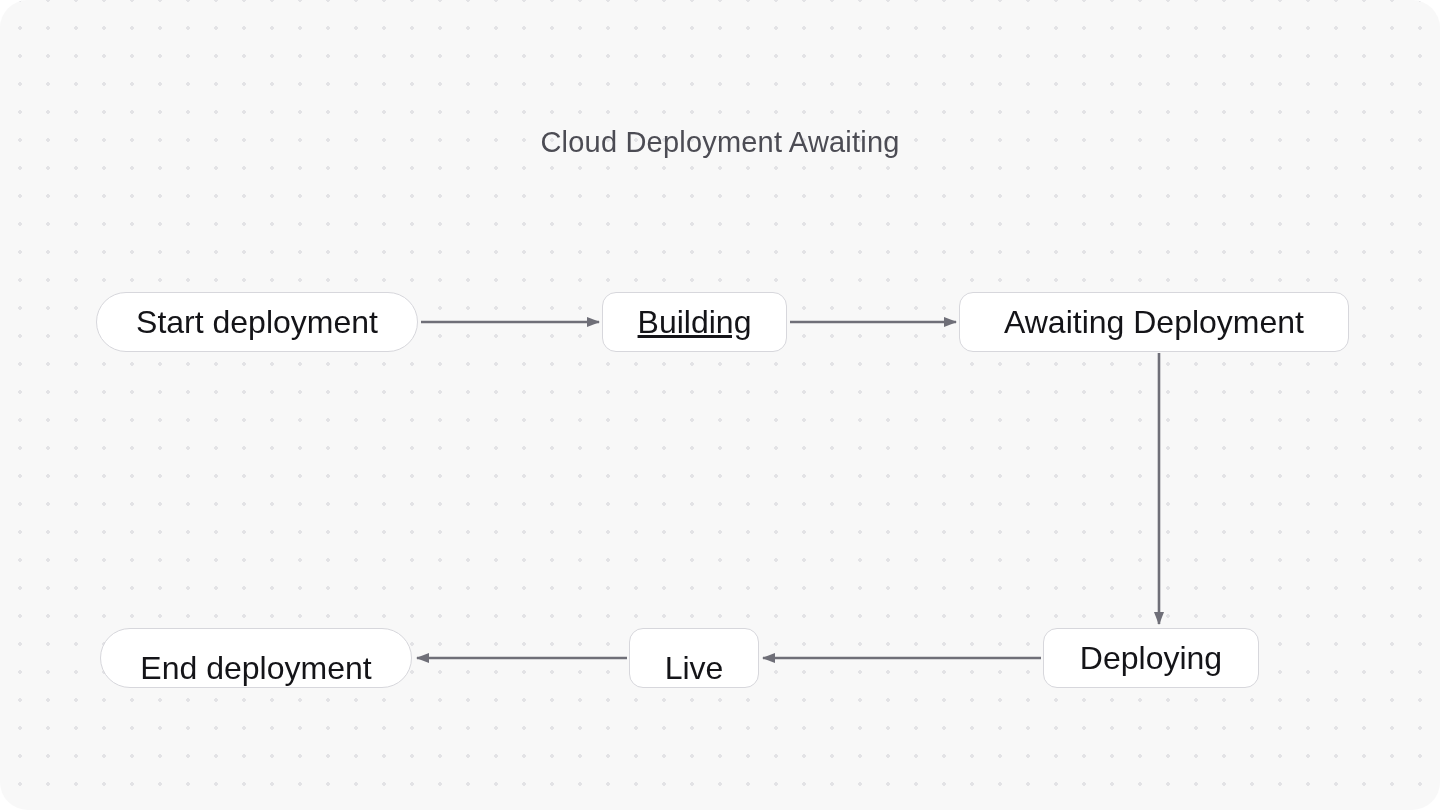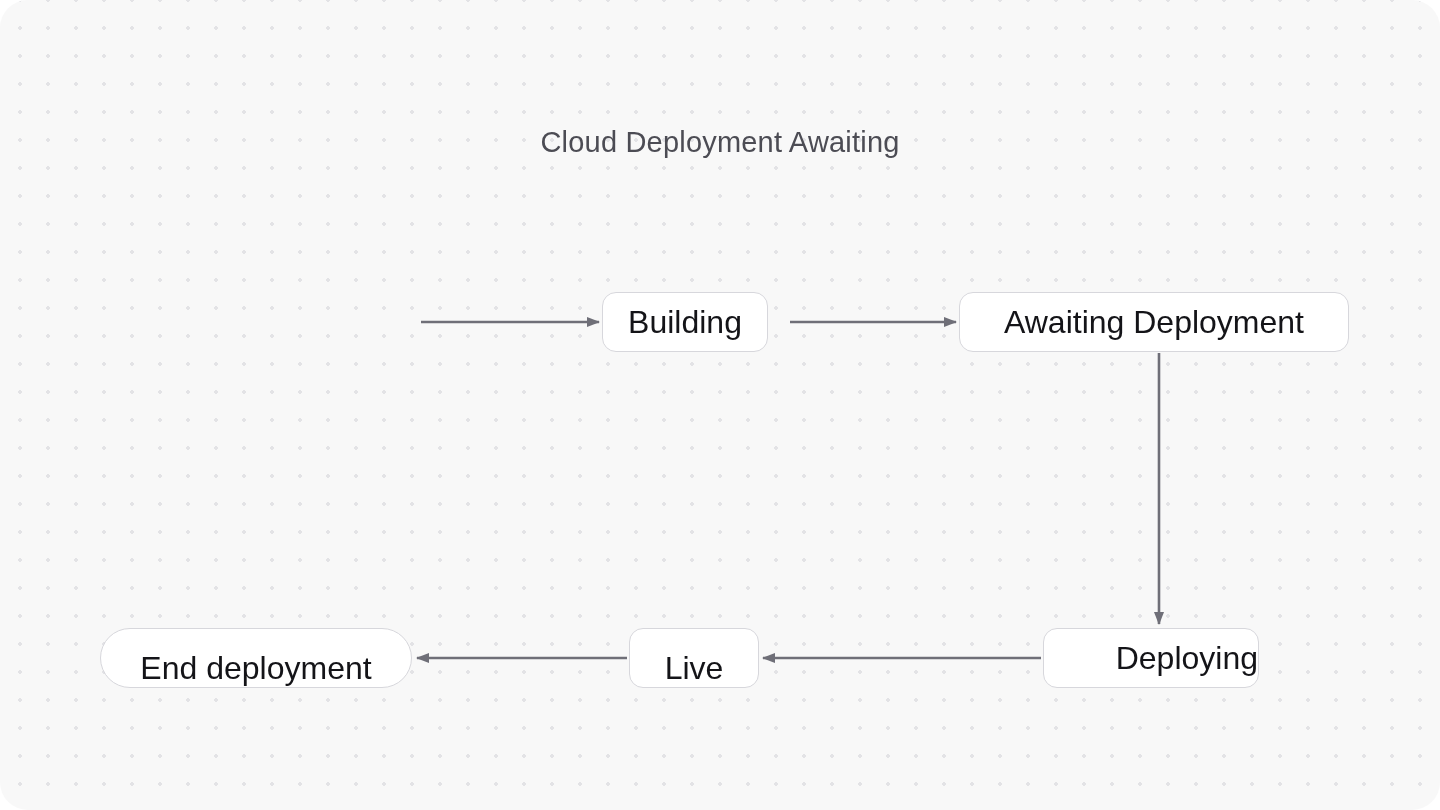--- a/index.html
+++ b/index.html
@@ -66,30 +66,33 @@
           <path class="arrowhead" d="M0,0 L13,5 L0,10 Z"></path>
         </marker>
       </defs>
       <line class="edge" x1="421" y1="322" x2="599" y2="322" marker-end="url(#arrowhead)"></line>
       <line class="edge" x1="790" y1="322" x2="956" y2="322" marker-end="url(#arrowhead)"></line>
       <line class="edge" x1="1159" y1="353" x2="1159" y2="624" marker-end="url(#arrowhead)"></line>
       <line class="edge" x1="1041" y1="658" x2="763" y2="658" marker-end="url(#arrowhead)"></line>
       <line class="edge" x1="627" y1="658" x2="417" y2="658" marker-end="url(#arrowhead)"></line>
     </svg>
 
+    <div class="node stadium" style="left:96px;top:292px;width:322px;">
+      <span>Start deployment</span>
+    </div>
 
-    <div class="node rounded" style="left:602px;top:292px;width:166px;">
+    <div class="node rounded" style="left:602px;top:292px;width:185px;text-decoration:underline;">
       <span>Building</span>
     </div>
 
     <div class="node rounded" style="left:959px;top:292px;width:390px;">
       <span>Awaiting Deployment</span>
     </div>
 
-    <div class="node rounded" style="left:1043px;top:628px;width:216px;justify-content:flex-end;">
+    <div class="node rounded" style="left:1043px;top:628px;width:216px;">
       <span>Deploying</span>
     </div>
 
     <div class="node rounded" style="left:629px;top:628px;width:130px;align-items:flex-end;">
       <span>Live</span>
     </div>
 
     <div class="node stadium" style="left:100px;top:628px;width:312px;align-items:flex-end;">
       <span>End deployment</span>
     </div>

